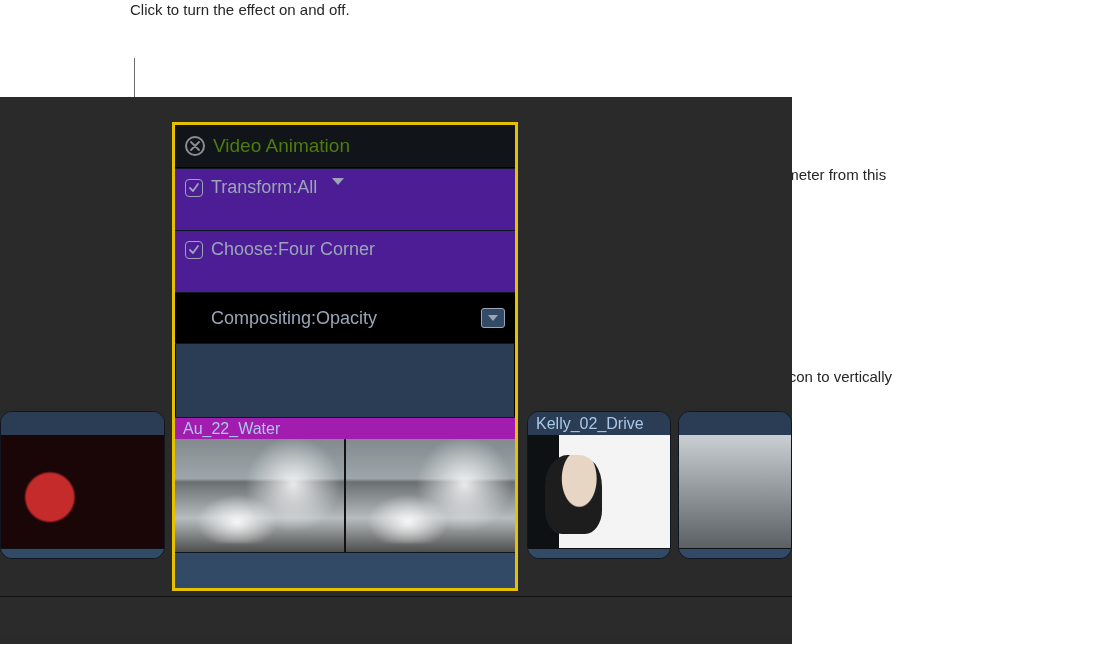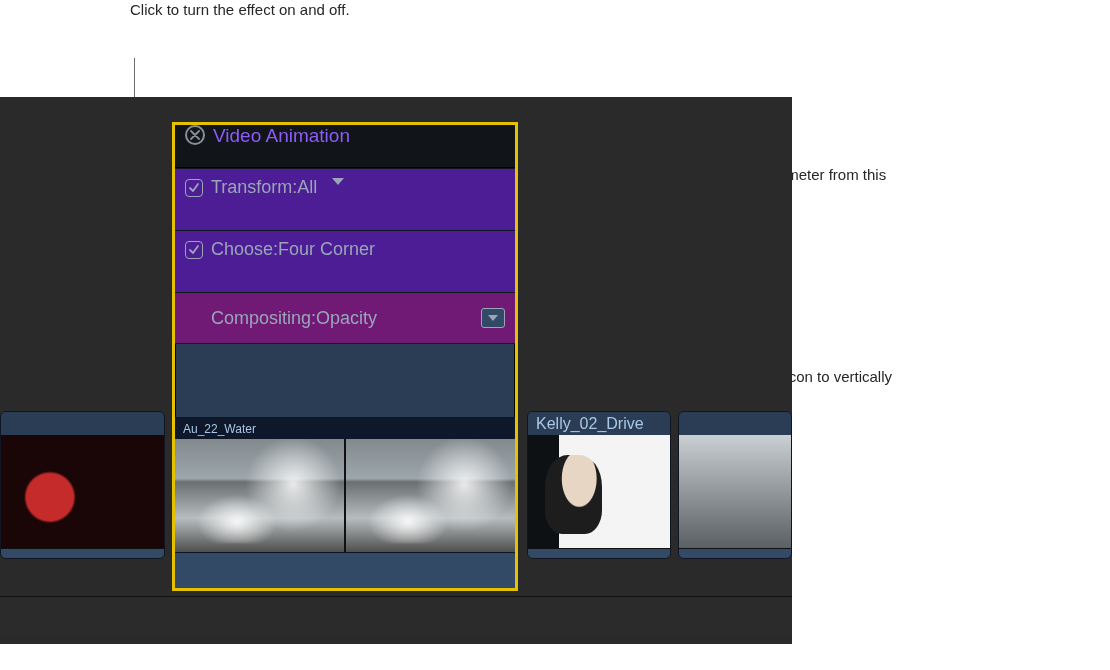--- a/index.html
+++ b/index.html
@@ -28,40 +28,40 @@
 
   
   .panel {
     position: absolute; left: 172px; top: 122px; width: 346px; height: 469px;
     border: 3px solid #e5c100; 
     background: #2b3d55;
     box-shadow: 0 0 0 1px #000 inset;
   }
 
   .panel-header {
-    height: 43px; background: #111418; display: flex; align-items: flex-start;
-    padding: 0 10px; gap: 8px; color: #8b5cf6; font-size: 19px;
+    height: 43px; background: #111418; display: flex; align-items: center;
+    padding: 0 10px; gap: 8px; color: #4d7c0f; font-size: 19px;
     border-bottom: 1px solid #000;
   }
 
   .close-btn {
     width: 20px; height: 20px; border-radius: 50%; border: 2px solid #8a8f95;
     display: flex; align-items: center; justify-content: center; color:#8a8f95; cursor:pointer;
     flex: none;
   }
   .close-btn svg { width: 10px; height: 10px; display:block; }
 
   .effect-row {
     height: 63px; border-top: 1px solid #0f1622; border-bottom: 1px solid #0f1622;
     background: #4c1d95; display:flex; align-items:flex-start; padding:8px 10px 0 10px;
     color:#9aa6b8; font-size:18px; gap:8px; position:relative;
   }
   .effect-row + .effect-row { margin-top:-1px; }
   .effect-row.short { height:52px; align-items:center; padding-top:0; }
-  .effect-row.compositing { background:#701a75; }
+  .effect-row.compositing { background:#000000; }
 
   .chk {
     width:18px; height:18px; border-radius:4px; border:1.5px solid #9aa6b8;
     display:flex; align-items:center; justify-content:center; flex:none; cursor:pointer;
     margin-top:2px;
   }
   .chk svg { width:12px; height:12px; display:block; }
 
   .chevron { display:inline-flex; align-items:center; margin-left:6px; cursor:pointer; }
   .chevron svg { width:14px; height:10px; fill:#9aa6b8; }
@@ -69,21 +69,21 @@
   .expand-icon {
     position:absolute; right:10px; top:50%; transform:translateY(-50%);
     width:24px; height:20px; border:1.5px solid #9aa6b8; border-radius:3px;
     display:flex; align-items:center; justify-content:center; background:#334a66; cursor:pointer;
   }
   .expand-icon svg { width:12px; height:8px; fill:#9aa6b8; }
 
   
   .clip-label {
     position:absolute; left:0; right:0; top:292px; height:22px; padding:0 8px;
-    background:#0f172a; color:#a9c7e6; font-size:12px; display:flex; align-items:center;
+    background:#a21caf; color:#a9c7e6; font-size:16px; display:flex; align-items:center;
     border-top:1px solid #0f1622;
   }
   .clip-thumbs {
     position:absolute; left:0; right:0; top:314px; bottom:36px;
     display:flex; gap:2px; background:#111; padding:0;
   }
   .panel .thumb { flex:1; position:relative; overflow:hidden; }
 
   
   .thumb {
@@ -112,21 +112,21 @@
   }
   .thumb.drive::after {
     content:""; position:absolute; left:12%; top:18%; width:40%; height:70%;
     background: radial-gradient(ellipse at 60% 30%, #e7d6c3 0 35%, #1d1d1d 37% 100%);
     border-radius: 40% 40% 30% 30%;
   }
 
   
   .outer-clip {
     position:absolute; top:411px; height:148px; background:#2b3d55;
-    border:1px solid #0f1622; border-radius:6px; overflow:hidden;
+    border:1px solid #0f1622; border-radius:12px; overflow:hidden;
   }
   .outer-clip .label {
     height:23px; color:#a9c7e6; font-size:16px; padding:0 8px; display:flex; align-items:center;
     background:#2b3d55;
   }
   .outer-clip .thumbs-row { position:absolute; left:0; right:0; top:23px; bottom:10px; display:flex; gap:0; }
   .outer-clip .thumbs-row .thumb { flex:1; }
   .outer-clip .audio { position:absolute; left:0; right:0; bottom:0; height:10px; background:#334a66; border-top:1px solid #111; }
 
   .clip-left { left:0; width:165px; }

